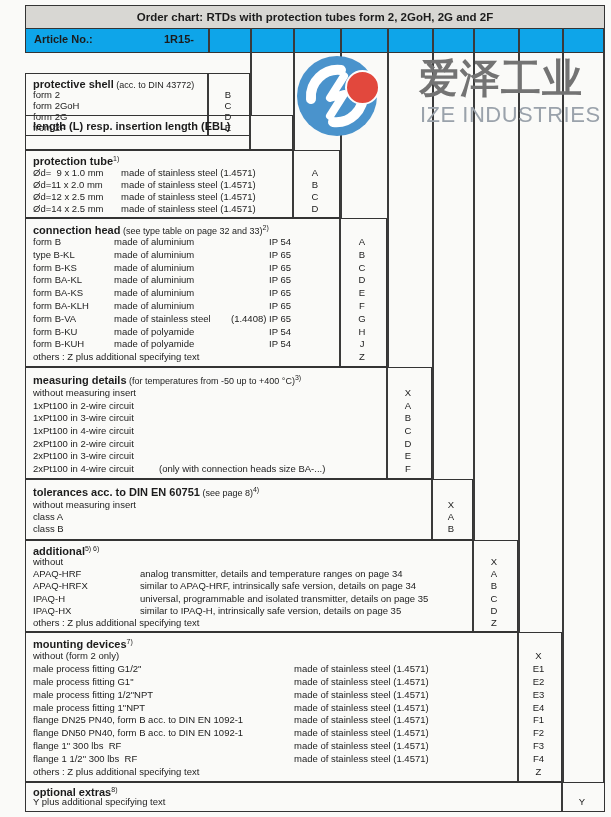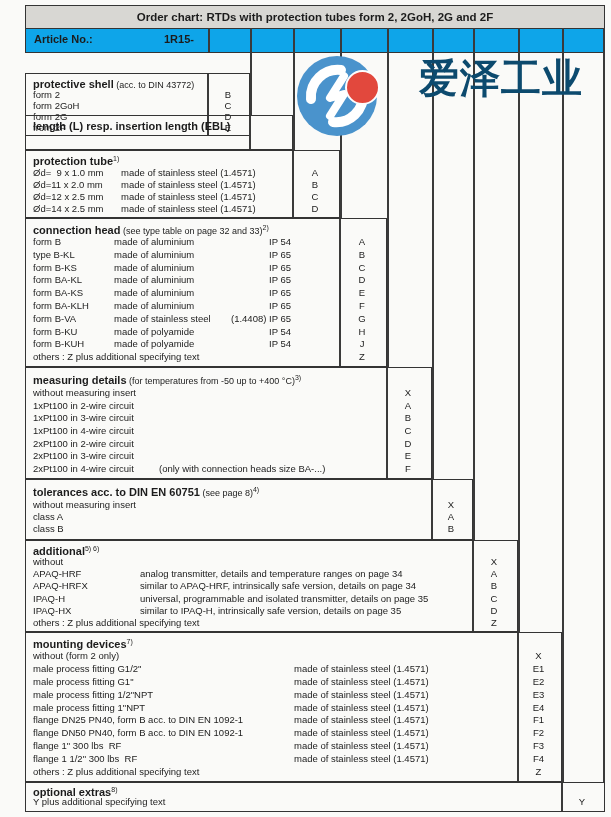--- a/index.html
+++ b/index.html
@@ -32,21 +32,21 @@
   #sec-meas .cell-note{left:133px;}
   #sec-trans .cell-desc{left:88px;margin-left:26px;}
   #sec-mount .cell-desc{left:268px;}
   #sec-length .cell-code{font-size:8px;color:#555;letter-spacing:1.5px;}
   
   #watermark{position:absolute;left:0;top:0;width:611px;height:817px;pointer-events:none;}
   #wm-circle{position:absolute;left:297px;top:56px;width:80px;height:80px;}
   #wm-red{position:absolute;left:345px;top:70px;width:31px;height:31px;border-radius:50%;
           background:#e2483d;border:2px solid #fdfdfd;box-sizing:content-box;}
   #wm-cn{position:absolute;left:419px;top:56px;font-size:40px;font-weight:bold;
-         color:#0c4a6e;letter-spacing:1px;line-height:44px;white-space:nowrap;}
+         color:#737373;letter-spacing:1px;line-height:44px;white-space:nowrap;}
   #wm-en{position:absolute;left:420px;top:102px;font-size:22px;color:#9aa2ab;
          letter-spacing:0.5px;white-space:nowrap;}
 </style>
 </head>
 <body>
 
 <div id="page">
 
   <div class="box" id="title-bar">
     <span>Order chart: RTDs with protection tubes form 2, 2GoH, 2G and 2F</span>
@@ -347,15 +347,16 @@
 
   <div id="watermark">
     <svg id="wm-circle" viewBox="0 0 80 80">
       <circle cx="40" cy="40" r="40" fill="#4a93cc"></circle>
       <path d="M44 14 A27 27 0 0 0 14 43" stroke="#ffffff" stroke-width="10" fill="none" stroke-linecap="round"></path>
       <path d="M36 66 A27 27 0 0 0 66 37" stroke="#ffffff" stroke-width="10" fill="none" stroke-linecap="round"></path>
       <path d="M47 20 L33 42 L47 38 L33 60" stroke="#ffffff" stroke-width="8" fill="none" stroke-linejoin="round" stroke-linecap="round"></path>
     </svg>
     <div id="wm-red"></div>
     <div id="wm-cn">爱泽工业</div>
+    <div id="wm-en">IZE INDUSTRIES</div>
   </div>
 
 </div>
 
 </body></html>

